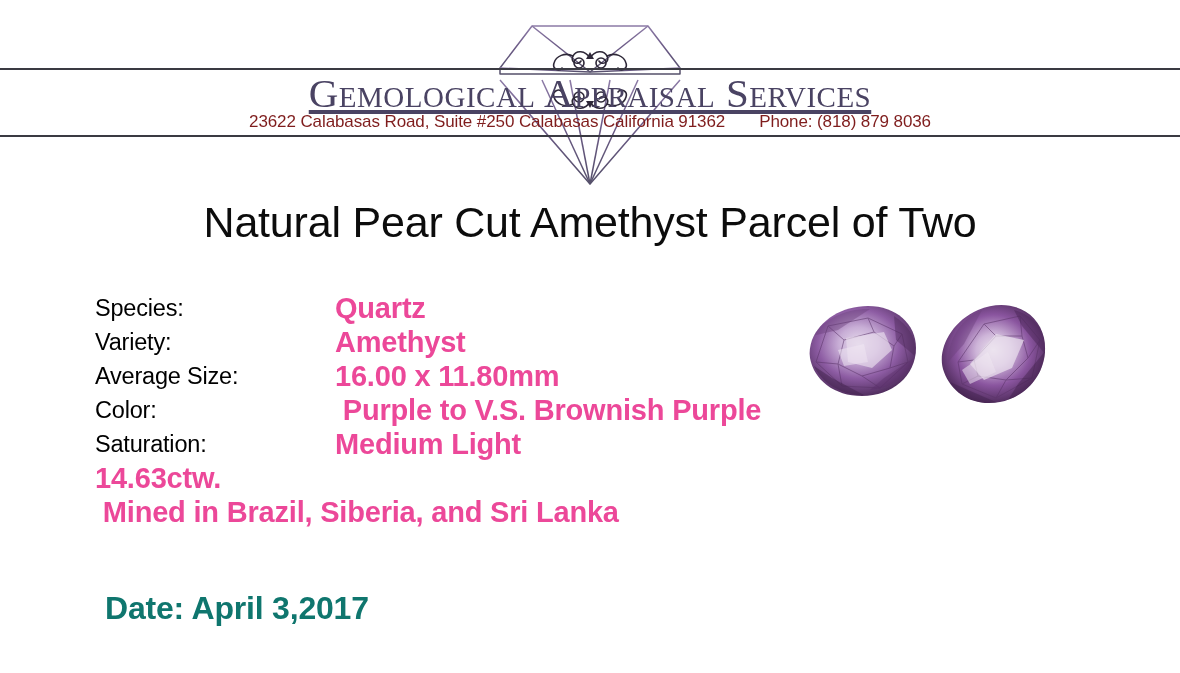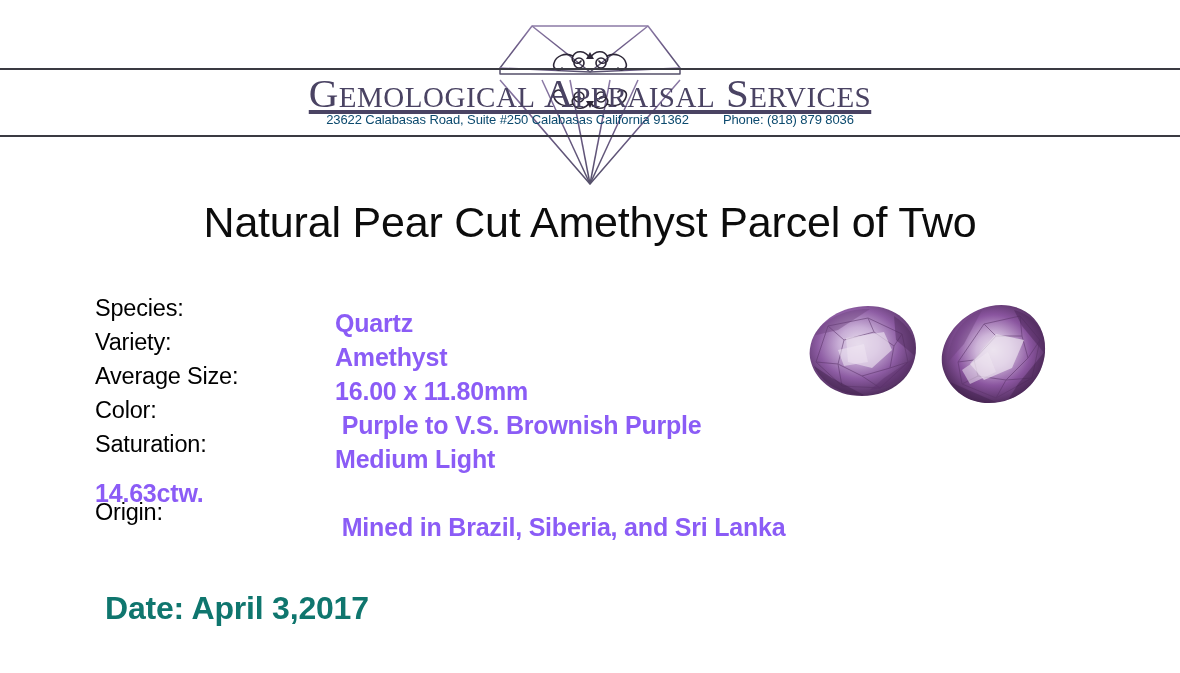--- a/index.html
+++ b/index.html
@@ -59,22 +59,22 @@
     line-height: 34px;
     text-decoration: underline;
   }
 
   #address-line {
     position: absolute;
     left: 0;
     top: 112px;
     width: 1180px;
     text-align: center;
-    font-size: 13px;
-    color: #0c4a6e;
+    font-size: 17px;
+    color: #7f1d1d;
     white-space: nowrap;
     z-index: 4;
     letter-spacing: -0.1px;
   }
   #address-line .phone { margin-left: 34px; }
 
   
   #doc-title {
     position: absolute;
     left: 0;
@@ -103,26 +103,25 @@
   }
   .spec-label {
     width: 240px;
     flex: 0 0 240px;
     font-size: 23.5px;
     font-weight: normal;
     color: #000;
     letter-spacing: -0.2px;
   }
   .spec-value {
-    font-size: 25px;
+    font-size: 29px;
     font-weight: bold;
-    color: #8b5cf6;
+    color: #ec4899;
     letter-spacing: -0.2px;
     white-space: pre;
-    margin-top: 15px;
   }
 
   
   #date-line {
     position: absolute;
     left: 105px;
     top: 590px;
     font-size: 32px;
     font-weight: bold;
     color: #0f766e;
@@ -227,21 +226,20 @@
     <span class="spec-label">Saturation:</span>
     <span class="spec-value">Medium Light</span>
   </div>
 
 
   <div class="spec-row">
     <span class="spec-value">14.63ctw.</span>
   </div>
 
   <div class="spec-row">
-    <span class="spec-label">Origin:</span>
     <span class="spec-value"> Mined in Brazil, Siberia, and Sri Lanka</span>
   </div>
 
 </div>
 
 <div id="date-line">Date: April 3,2017</div>
 
 <svg id="gem-photo" viewBox="0 0 262 122">
   <defs>
     <radialGradient id="gemA" cx="46%" cy="42%" r="62%">

